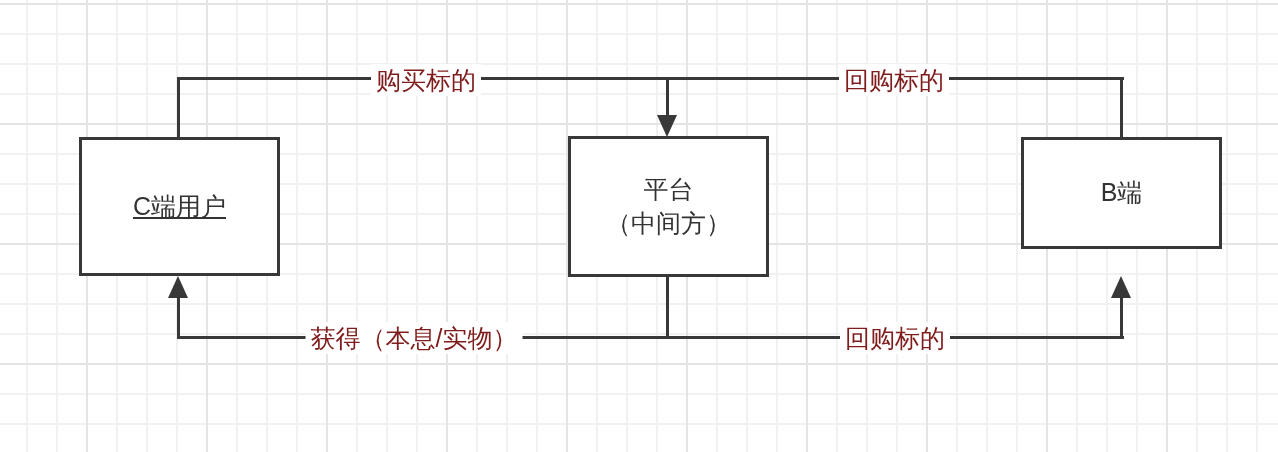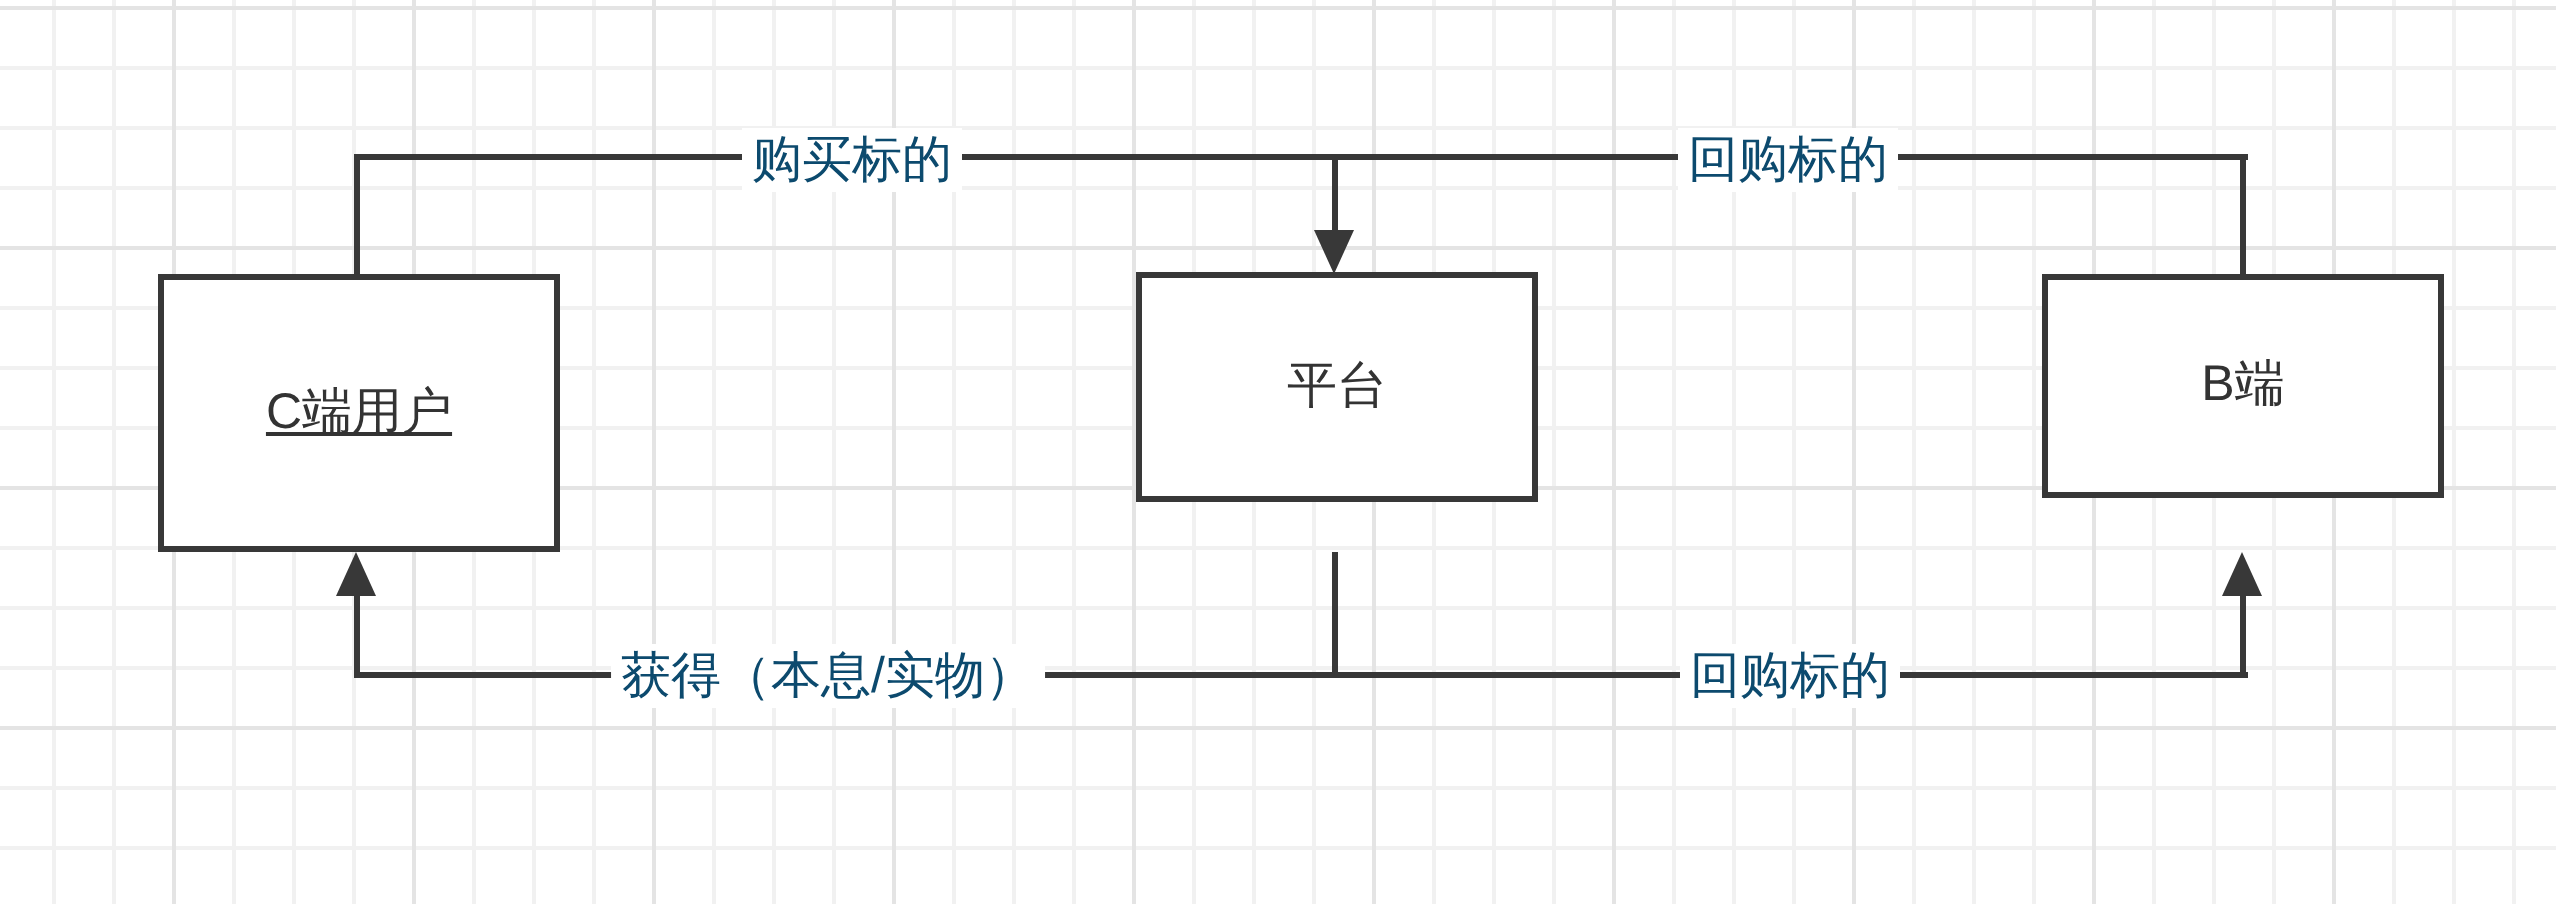--- a/index.html
+++ b/index.html
@@ -37,21 +37,21 @@
     display: flex;
     flex-direction: column;
     align-items: center;
     justify-content: center;
     text-align: center;
   }
   .edge-label {
     position: absolute;
     transform: translate(-50%, -50%);
     background: #ffffff;
-    color: #0c4a6e;
+    color: #7f1d1d;
     font-size: 25px;
     line-height: 1.2;
     padding: 1px 5px;
     white-space: nowrap;
   }
   .arrow {
     position: absolute;
     width: 0;
     height: 0;
   }
@@ -86,21 +86,22 @@
 
   <div class="edge-label" style="left:426px; top:80px;">购买标的</div>
   <div class="edge-label" style="left:894px; top:80px;">回购标的</div>
   <div class="edge-label" style="left:414px; top:338px;">获得（本息/实物）</div>
   <div class="edge-label" style="left:895px; top:338px;">回购标的</div>
 
   <div class="node" style="left:79px; top:137px; width:201px; height:139px;text-decoration:underline;">
     <span>C端用户</span>
   </div>
 
-  <div class="node" style="left:568px; top:136px; width:201px; height:115px;">
+  <div class="node" style="left:568px; top:136px; width:201px; height:141px;">
     <span>平台</span>
+    <span>（中间方）</span>
   </div>
 
   <div class="node" style="left:1021px; top:137px; width:201px; height:112px;">
     <span>B端</span>
   </div>
 
 </div>
 
 </body></html>

